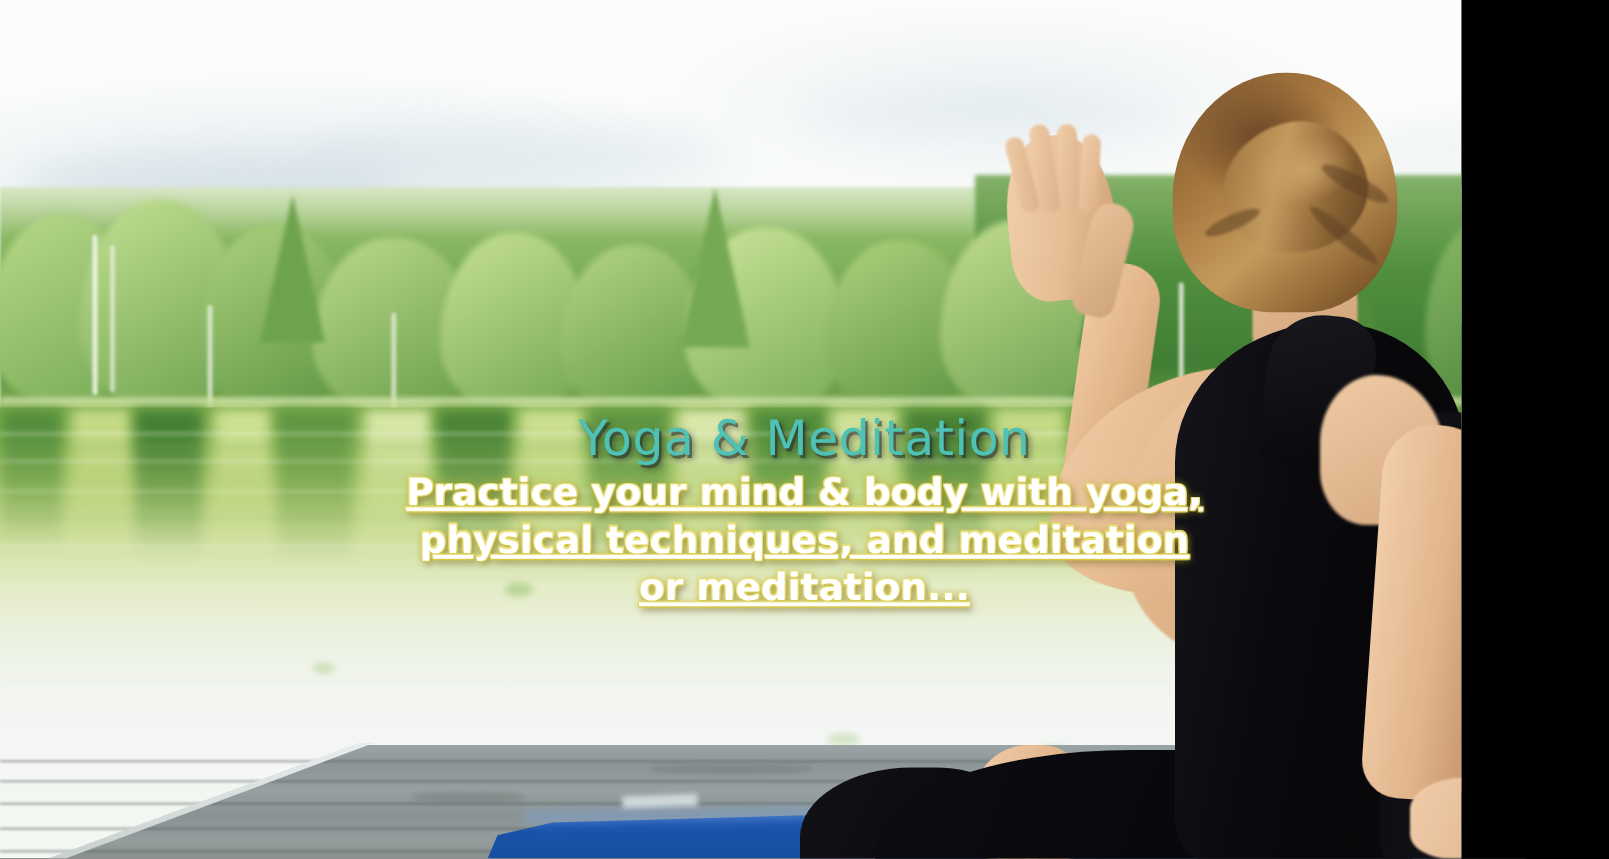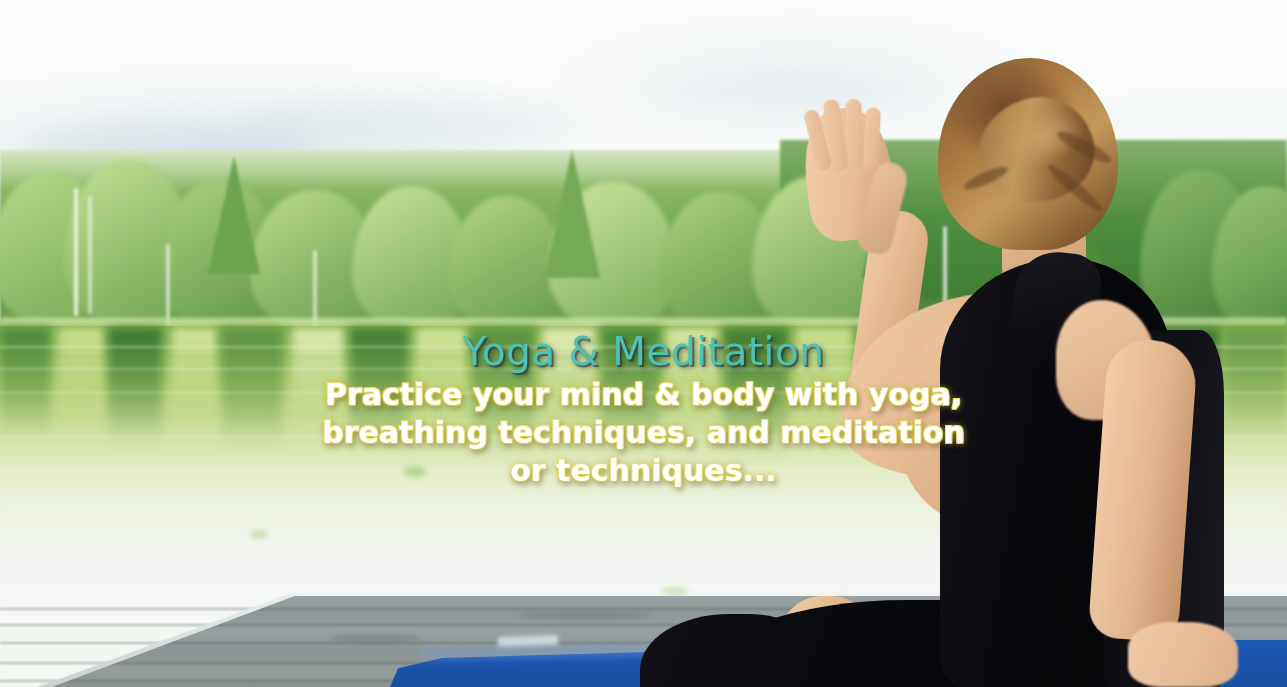--- a/index.html
+++ b/index.html
@@ -1,21 +1,21 @@
 <!DOCTYPE html>
 <html><head>
 <meta charset="utf-8">
 <title>Yoga &amp; Meditation Banner</title>
 <style>
   html,body{margin:0;padding:0;background:#000;}
   body{font-family:"DejaVu Sans","Liberation Sans",sans-serif;}
 
   #banner{
     position:relative;
-    width:1287px;
+    width:1169px;
     height:687px;
     overflow:hidden;
     background:#f2f7f2;
   }
 
   
   .sky{
     position:absolute;left:0;top:0;width:1287px;height:260px;
     background:
       radial-gradient(ellipse 600px 160px at 18% 62%, rgba(205,219,228,.55) 0%, rgba(205,219,228,0) 70%),
@@ -318,21 +318,21 @@
     letter-spacing:0;
     margin:0;
     text-shadow:
       -1px -1px 0 #e8e07a,
        1px -1px 0 #e8e07a,
       -1px  1px 0 #d8c94a,
        1px  1px 0 #d8c94a,
        0 0 7px rgba(210,190,60,.95),
        2px 3px 6px rgba(40,35,10,.55);
   }
-  .subline span{display:block;}
+  .subline span{display:block;text-decoration:underline;}
 </style>
 </head>
 <body>
 
 <div id="banner">
 
   <div class="sky"></div>
   <div class="cloud" style="left:20px;top:120px;width:300px;height:58px;"></div>
   <div class="cloud" style="left:240px;top:96px;width:340px;height:50px;opacity:.7;"></div>
   <div class="cloud" style="left:640px;top:70px;width:300px;height:46px;opacity:.5;"></div>
@@ -454,18 +454,18 @@
     <div class="bun"></div>
     <div class="hair-strand" style="left:1054px;top:140px;width:60px;height:14px;transform:rotate(28deg);"></div>
     <div class="hair-strand" style="left:1040px;top:182px;width:70px;height:12px;transform:rotate(40deg);"></div>
     <div class="hair-strand" style="left:962px;top:172px;width:48px;height:12px;transform:rotate(-24deg);"></div>
   </div>
 
   <div class="copy">
     <h1 class="headline">Yoga &amp; Meditation</h1>
     <p class="subline">
       <span>Practice your mind &amp; body with yoga,</span>
-      <span>breathing techniques, and meditation</span>
-      <span>or techniques...</span>
+      <span>physical techniques, and meditation</span>
+      <span>or meditation...</span>
     </p>
   </div>
 
 </div>
 
 </body></html>

